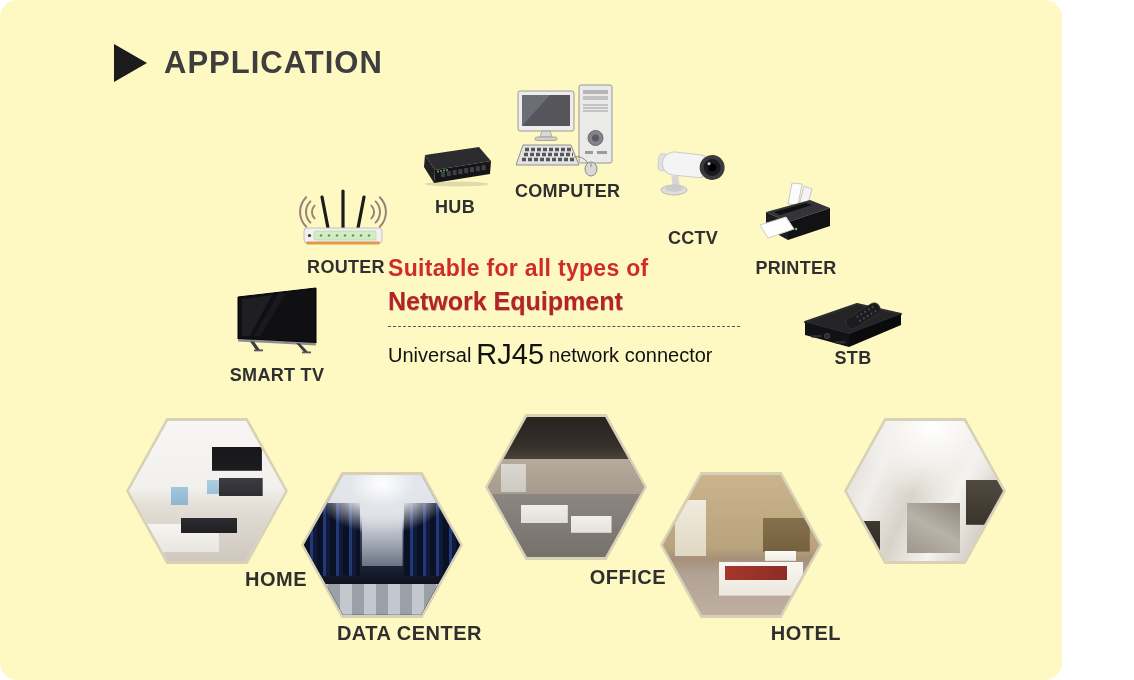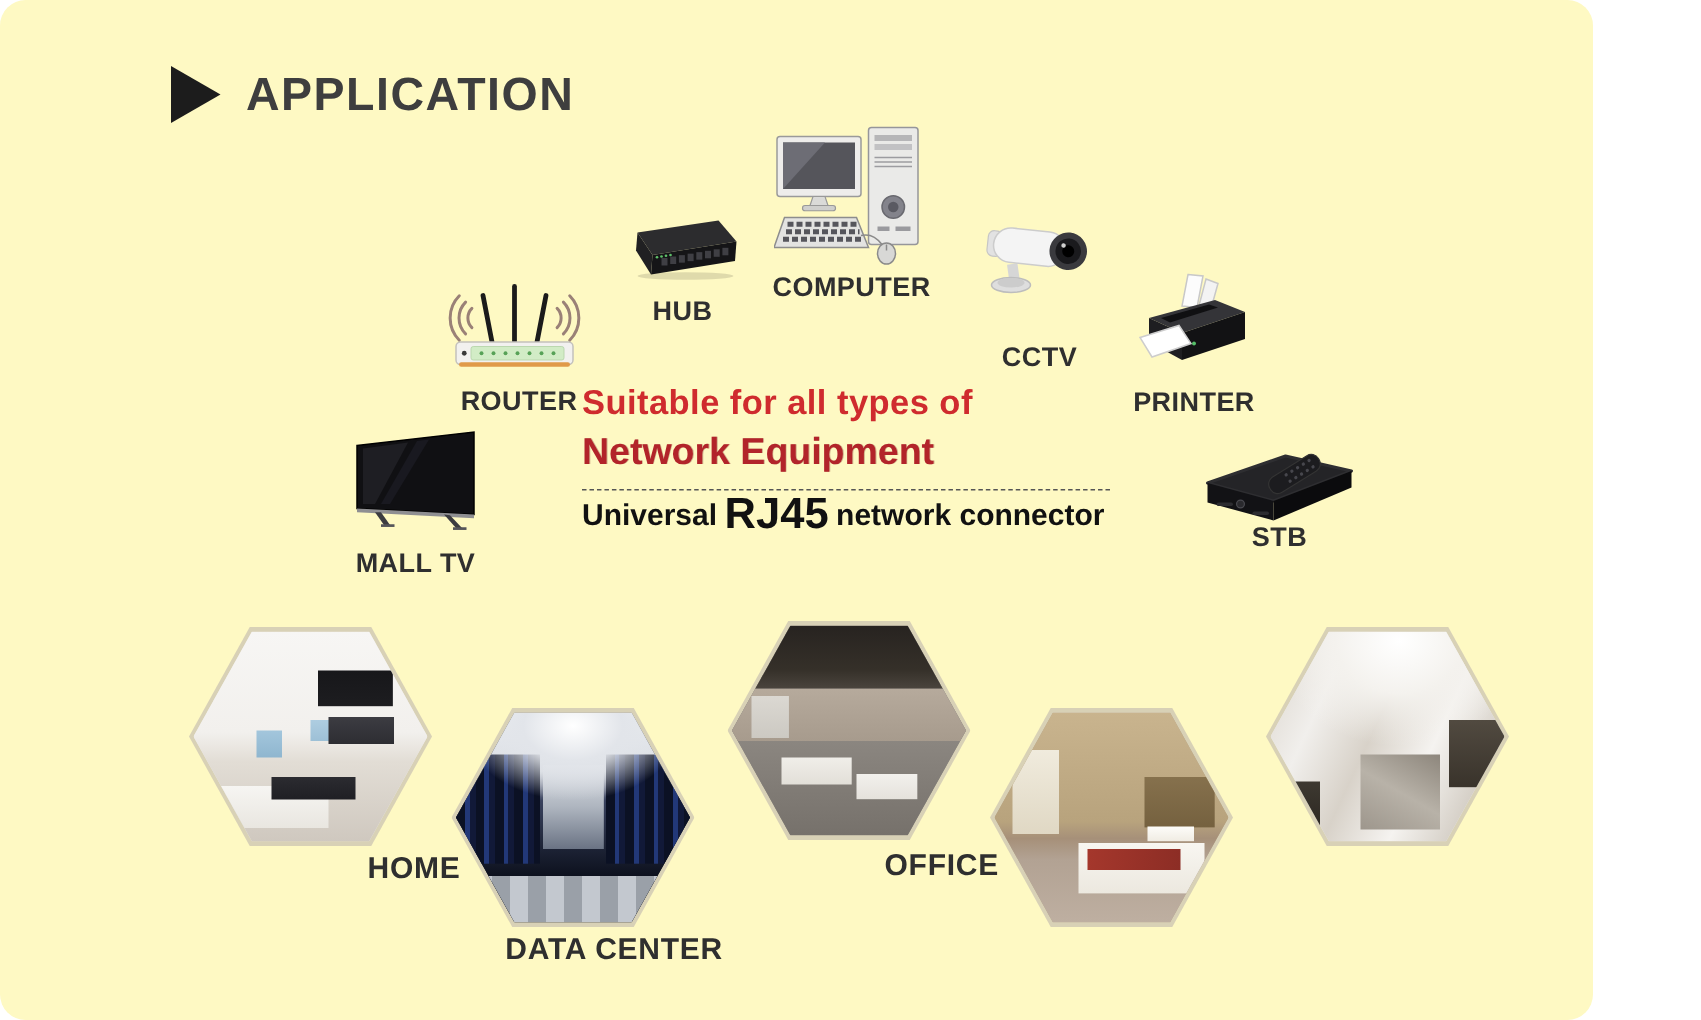--- a/index.html
+++ b/index.html
@@ -29,21 +29,21 @@
   .dev-smarttv { left:230px; top:286px; }
   .lbl-smarttv { left:222px; top:365px; width:110px; }
   .dev-stb     { left:799px; top:292px; }
   .lbl-stb     { left:803px; top:348px; width:100px; }
 
   
   .center-block { position:absolute; left:388px; top:255px; width:352px; text-align:left; }
   .red-line1 { font-size:23px; font-weight:700; color:var(--red_line1,#cf2b2e); letter-spacing:0.3px; }
   .red-line2 { margin-top:5px; font-size:25px; font-weight:700; color:var(--red_line2,#b2242a); text-shadow:0.6px 0.6px 0 rgba(110,15,15,0.3); }
   .divider { margin-top:10px; border-top:1.5px dashed #555; height:0; }
-  .black-line { font-size:20px; font-weight:700; color:var(--black_text,#111); white-space:nowrap; }
+  .black-line { margin-top:11px; font-size:20px; font-weight:400; color:var(--black_text,#111); white-space:nowrap; }
   .black-line .rj45 { font-size:29px; margin:0 5px; vertical-align:-2px; }
 
   
   .hex { position:absolute; width:162px; height:146px;
          clip-path:polygon(25% 0%,75% 0%,100% 50%,75% 100%,25% 100%,0% 50%);
          background:var(--hex_border,#d8d1b6); }
   .hex-inner { position:absolute; left:3px; top:3px; right:3px; bottom:3px;
          clip-path:polygon(25% 0%,75% 0%,100% 50%,75% 100%,25% 100%,0% 50%); }
   .scene { width:100%; height:100%; background-repeat:no-repeat; }
   .hex-label { position:absolute; width:200px; text-align:right; font-size:20px; font-weight:700; color:var(--label_text,#2f2f2f); letter-spacing:0.5px; }
@@ -246,21 +246,21 @@
       <polygon points="8,11 86,2 86,57 8,53" fill="#101013" stroke="#000000"></polygon>
       <polygon points="12,13 42,9 20,50 12,50" fill="#1e1e23"></polygon>
       <polygon points="48,8 56,7 30,50 24,50" fill="#191920"></polygon>
       <polygon points="8,53 86,57 86,59.5 8,55.5" fill="#8f8f92"></polygon>
       <polygon points="20,55.5 24,55.5 30,64 26,64" fill="#3c3c40"></polygon>
       <polygon points="66,57 70,57.5 78,66 74,66" fill="#3c3c40"></polygon>
       <rect x="24" y="63.5" width="9" height="1.8" fill="#55555a"></rect>
       <rect x="72" y="65.5" width="9" height="1.8" fill="#55555a"></rect>
     </svg>
   </div>
-  <div class="dev-label lbl-smarttv">MALL TV</div>
+  <div class="dev-label lbl-smarttv">SMART TV</div>
 
   <div class="dev dev-stb">
     <svg width="108" height="66" viewBox="0 0 108 66">
       <polygon points="6,30 58,12 102,22 50,42" fill="#242427" stroke="#2e2e31" stroke-width="2" stroke-linejoin="round"></polygon>
       <polygon points="6,30 50,42 50,55 6,43" fill="#121215"></polygon>
       <polygon points="50,42 102,22 102,33 50,55" fill="#0b0b0d"></polygon>
       <g transform="rotate(58 64 24)">
         <rect x="58" y="5" width="12" height="38" rx="5.5" fill="#1c1c1f" stroke="#333333" stroke-width="0.8"></rect>
         <g fill="#47474d">
           <circle cx="61.5" cy="11" r="1.1"></circle>
@@ -308,20 +308,21 @@
         <div class="scene scene-office"></div>
       </div>
   </div>
   <div class="hex-label lbl-office">OFFICE</div>
 
   <div class="hex hex-hotel">
     <div class="hex-inner">
         <div class="scene scene-hotel"></div>
       </div>
   </div>
+  <div class="hex-label lbl-hotel">HOTEL</div>
 
   <div class="hex hex-mall">
     <div class="hex-inner">
         <div class="scene scene-mall"></div>
       </div>
   </div>
 
 </div>
 
 </body></html>

